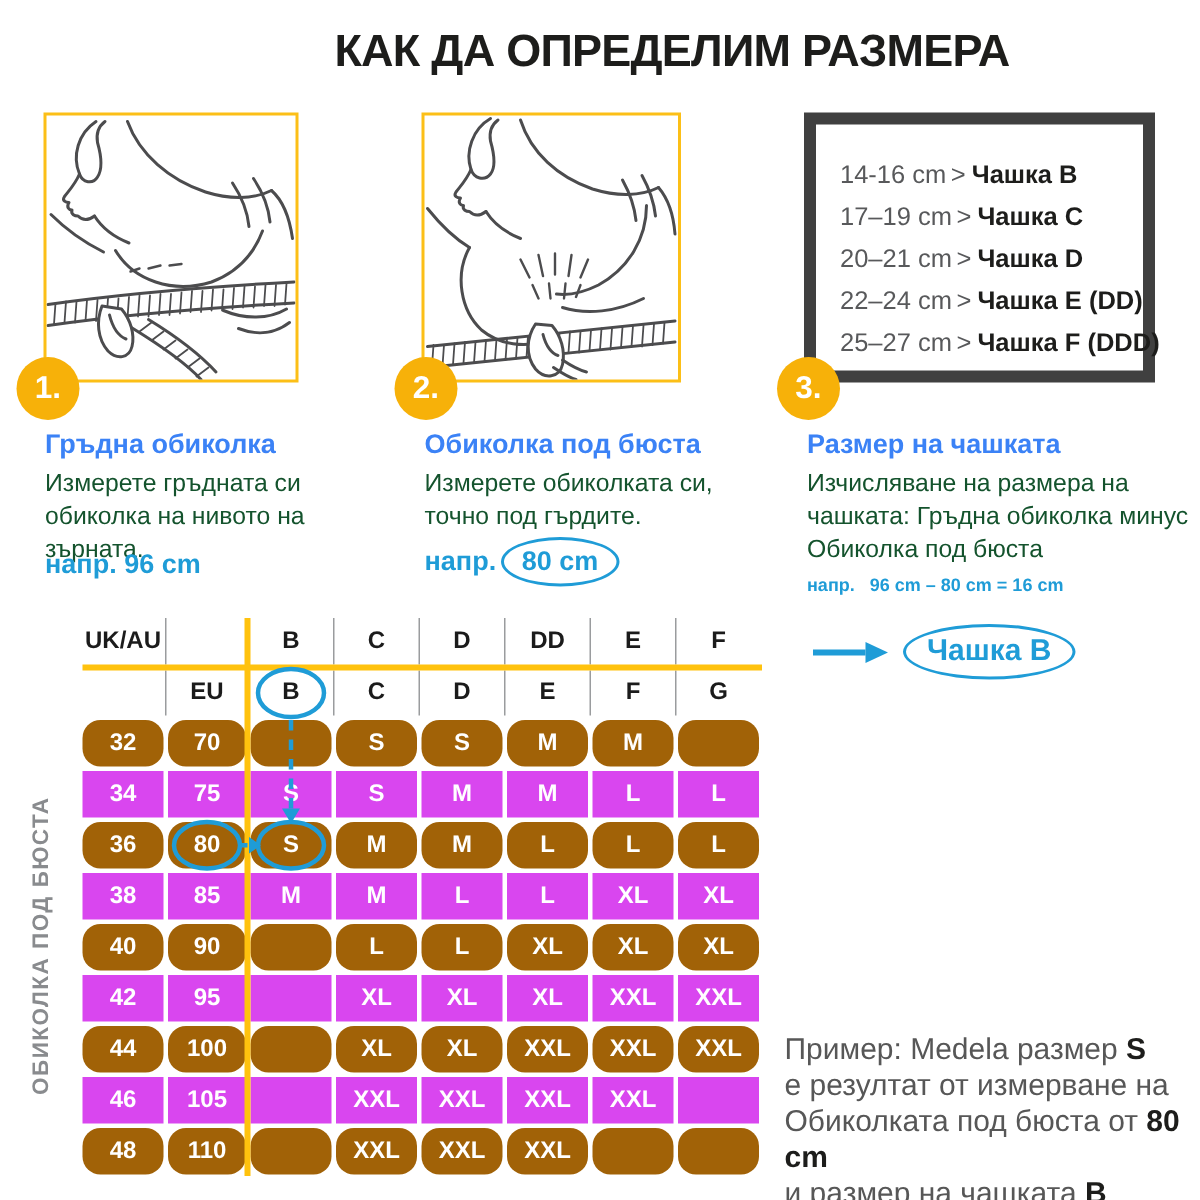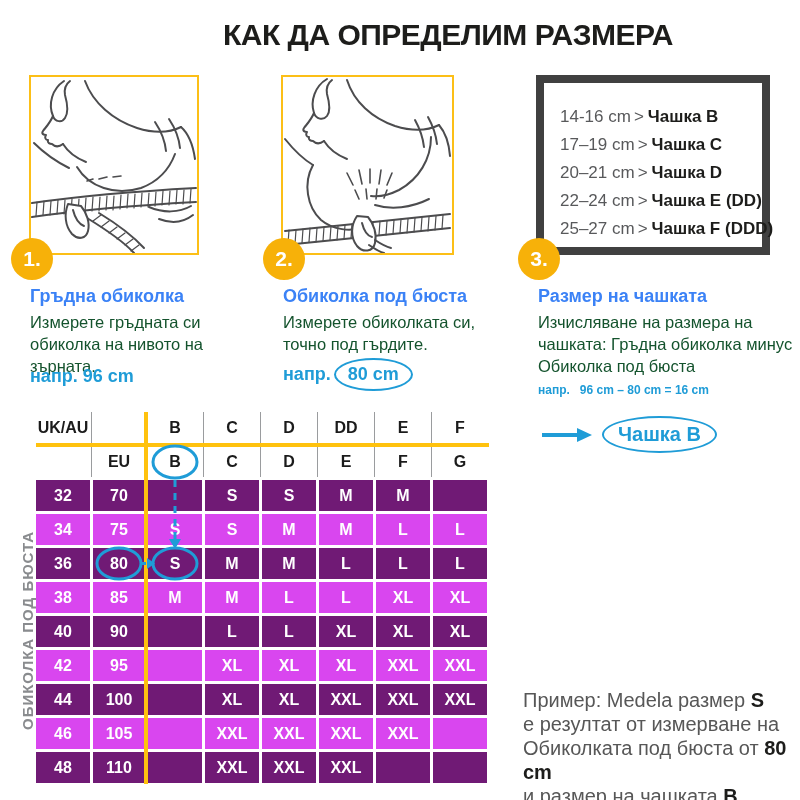--- a/index.html
+++ b/index.html
@@ -41,36 +41,36 @@
   .ex3 .gap{display:inline-block;width:10px;}
   .result-row{position:absolute;left:540px;top:416px;display:flex;align-items:center;gap:10px;}
   .result-oval{border:2.5px solid #1f9cd7;border-radius:50%;padding:5px 14px;font-size:20px;}
 
   
   .table-wrap{position:absolute;left:15px;top:412px;width:480px;height:372px;}
   .side-label{position:absolute;left:0;top:65px;width:24px;height:307px;display:flex;
               align-items:center;justify-content:center;}
   .side-label span{writing-mode:vertical-rl;transform:rotate(180deg);font-size:15px;
               font-weight:bold;color:#898b8e;letter-spacing:1px;white-space:nowrap;}
-  .grid-area{position:absolute;left:21px;top:0;width:453px;height:372px;}
+  .grid-area{position:absolute;left:40px;top:0;width:453px;height:372px;}
   .hrow{position:absolute;left:0;width:453px;display:grid;
         grid-template-columns:54px 52px 54px 54px 54px 54px 54px 54px;column-gap:3px;}
   .hrow1{top:0;height:31px;}
   .hrow2{top:35px;height:30px;}
   .hcell{display:flex;align-items:center;justify-content:center;font-size:16px;
          font-weight:bold;color:#1b1b1b;position:relative;}
   .hcell.sep::after{content:"";position:absolute;right:-2px;top:0;bottom:0;width:1px;background:#9a9c9e;}
   .hline{position:absolute;left:0;top:31px;width:453px;height:4px;background:#ffc20e;z-index:2;}
   .vline{position:absolute;left:108px;top:0;width:4px;height:372px;background:#ffc20e;z-index:2;}
   .body-grid{position:absolute;left:0;top:68px;width:453px;display:grid;
         grid-template-columns:54px 52px 54px 54px 54px 54px 54px 54px;
         grid-auto-rows:31px;gap:3px;}
   .bcell{display:flex;align-items:center;justify-content:center;font-size:16px;
          font-weight:bold;color:#fff;}
-  .shade-l{background:#701a75;}
+  .shade-l{background:#a16207;border-radius:12px;}
   .shade-d{background:#d946ef;}
   .annot{position:absolute;left:0;top:0;width:453px;height:372px;z-index:3;pointer-events:none;}
 
   .note{position:absolute;left:523px;top:688px;width:270px;font-size:20px;
         line-height:24px;color:#575757;}
   .note b{color:#1d1d1b;}
 </style>
 </head>
 <body>
 

